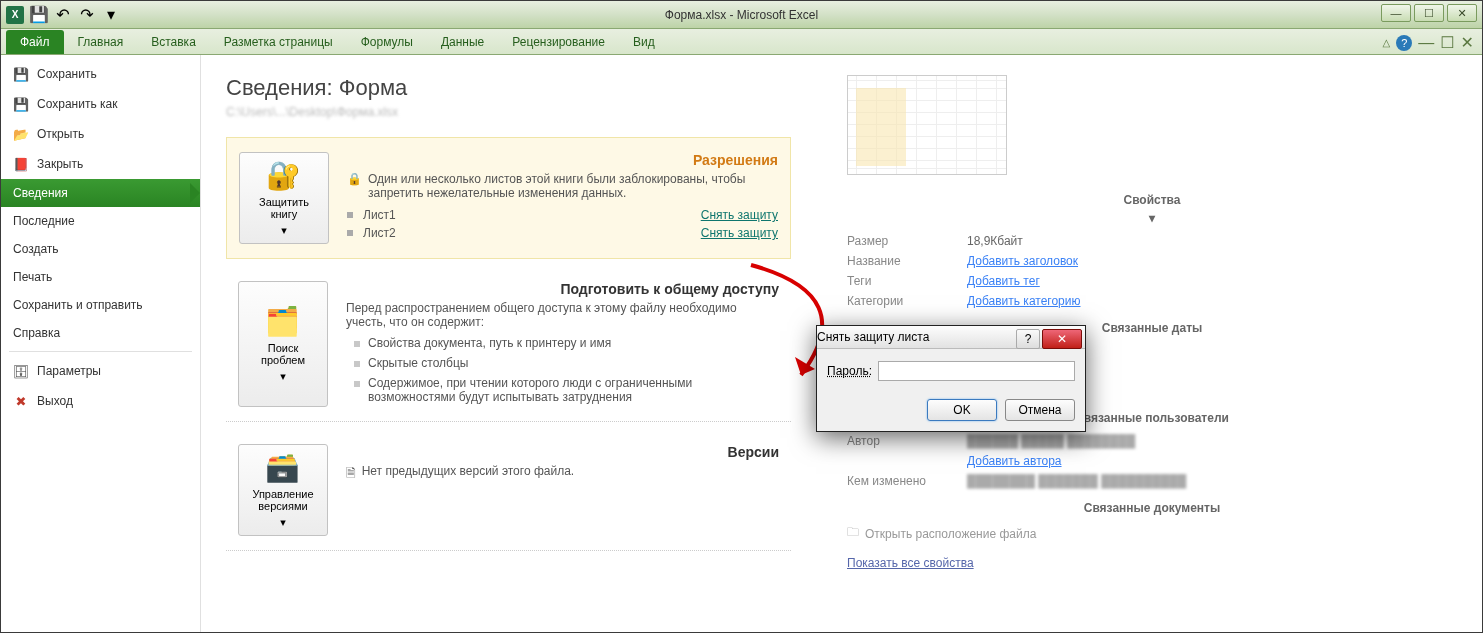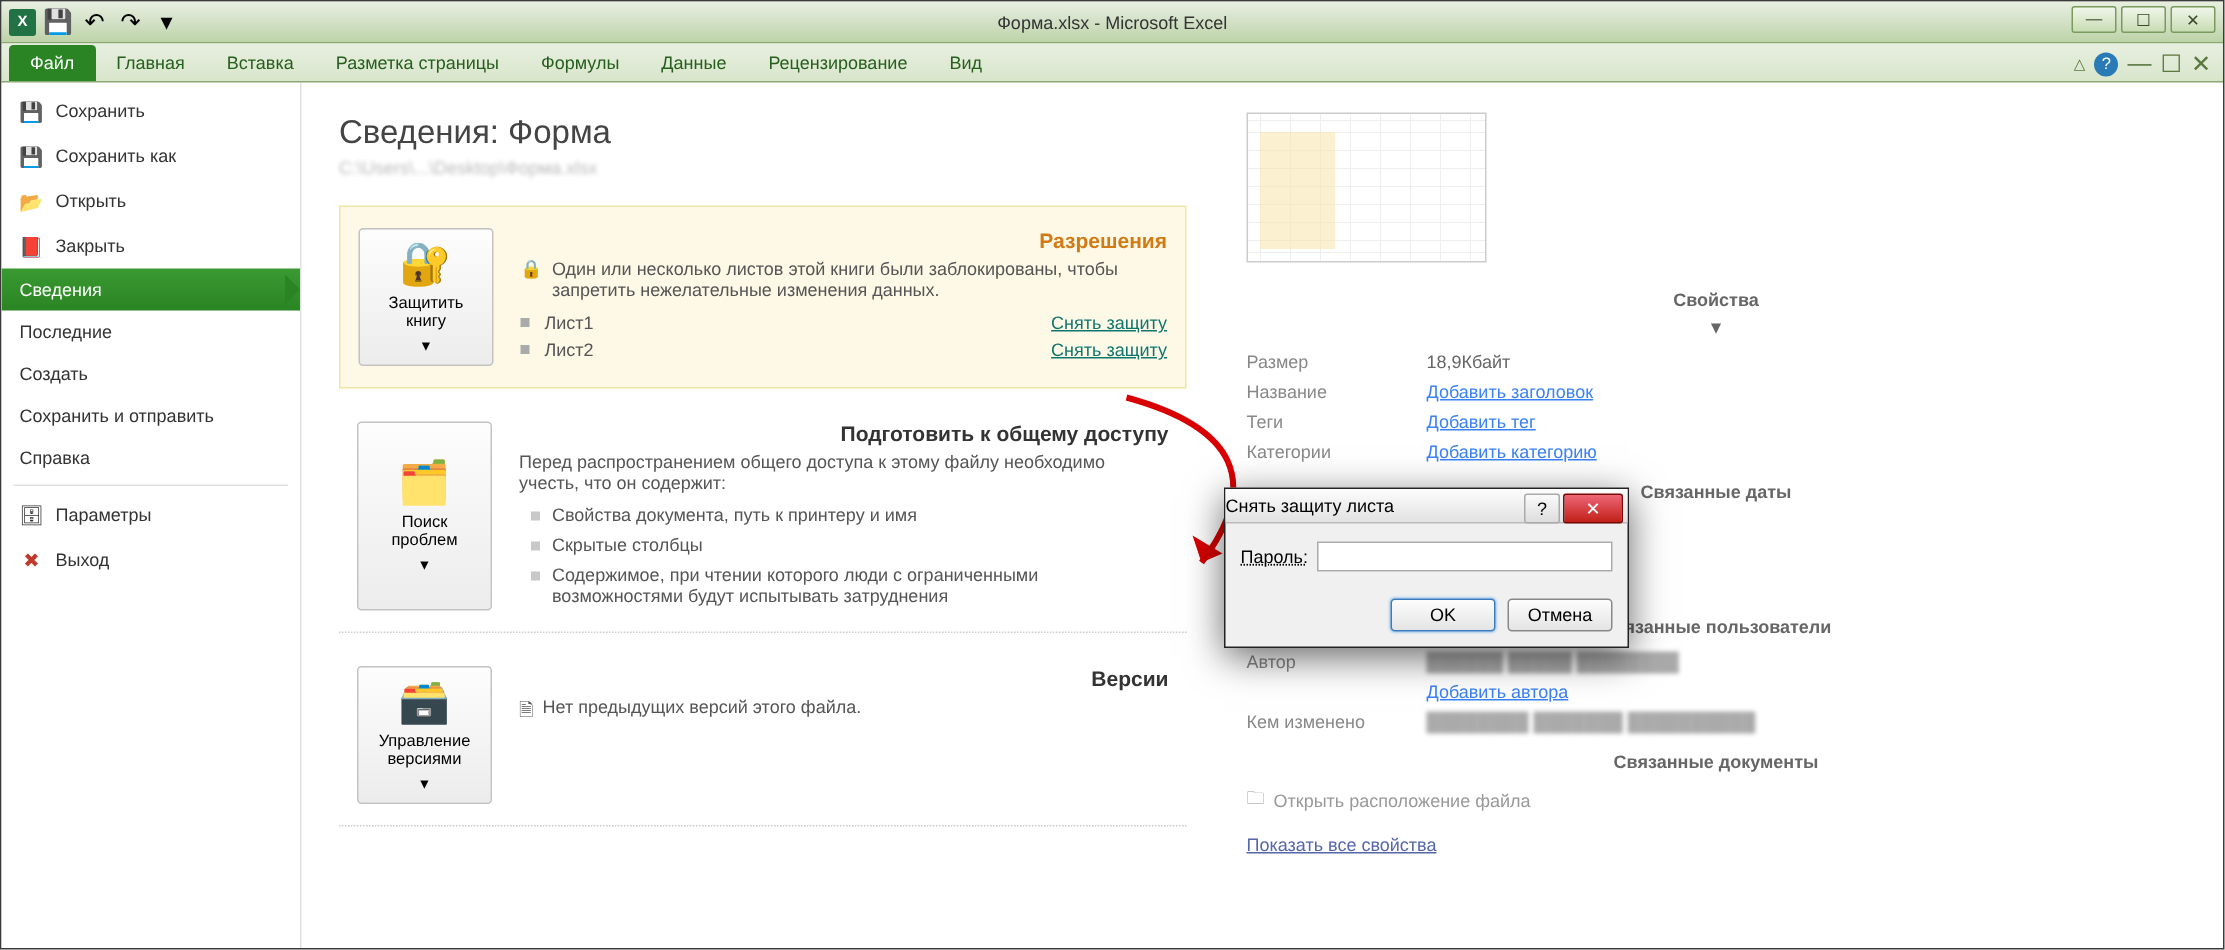--- a/index.html
+++ b/index.html
@@ -26,21 +26,21 @@
 
 .backstage { display:flex; height:calc(100% - 54px); background:#fff; }
 .nav { width:200px; background:#fff; border-right:1px solid #e0e0e0; padding-top:4px; }
 .nav-item { padding:7px 12px; font-size:12px; color:#333; display:flex; align-items:center; gap:8px; cursor:default; }
 .nav-item.selected { background:linear-gradient(#3a9a32,#2a8423); color:#fff; position:relative; }
 .nav-item.selected::after { content:""; position:absolute; right:-10px; top:50%; transform:translateY(-50%); border:10px solid transparent; border-left-color:#2a8423; }
 .nav-sep { height:1px; background:#e0e0e0; margin:4px 8px; }
 .nav-icon { width:16px; height:16px; display:inline-flex; align-items:center; justify-content:center; font-size:13px; }
 
 
-.content { flex:1; display:flex; padding:20px 25px; overflow:hidden; position:relative; }
+.content { flex:1; display:flex; padding:20px 25px; overflow:hidden; position:relative;gap:16px; }
 .left-col { width:565px; }
 .page-title { font-size:22px; font-weight:normal; color:#444; margin-bottom:4px; }
 .file-path { font-size:12px; color:#bbb; filter:blur(1.5px); margin-bottom:18px; }
 
 .section { display:flex; padding:14px 12px; margin-bottom:8px; border-bottom:1px dotted #ccc; }
 .section.hl { background:#fef9e6; border:1px solid #f0e5a8; }
 .big-btn { width:90px; display:flex; flex-direction:column; align-items:center; justify-content:center; padding:6px; border:1px solid #c2c2c2; border-radius:3px; background:linear-gradient(#fdfdfd,#ececec); font-size:11px; text-align:center; gap:4px; cursor:default; }
 .big-btn-icon { font-size:28px; }
 .sect-body { flex:1; padding-left:18px; font-size:12px; color:#555; }
 .sect-title { font-size:14px; font-weight:bold; color:#d27a14; margin-bottom:4px;text-align:right; }
@@ -143,20 +143,23 @@
           <span>Закрыть</span>
         </div>
       <div class="nav-item selected">
           <span>Сведения</span>
         </div>
       <div class="nav-item">
           <span>Последние</span>
         </div>
       <div class="nav-item">
           <span>Создать</span>
+        </div>
+      <div class="nav-item">
+          <span>Печать</span>
         </div>
       <div class="nav-item">
           <span>Сохранить и отправить</span>
         </div>
       <div class="nav-item">
           <span>Справка</span>
         </div>
       <div class="nav-sep"></div>
       <div class="nav-item">
           <span class="nav-icon">🗄</span>

